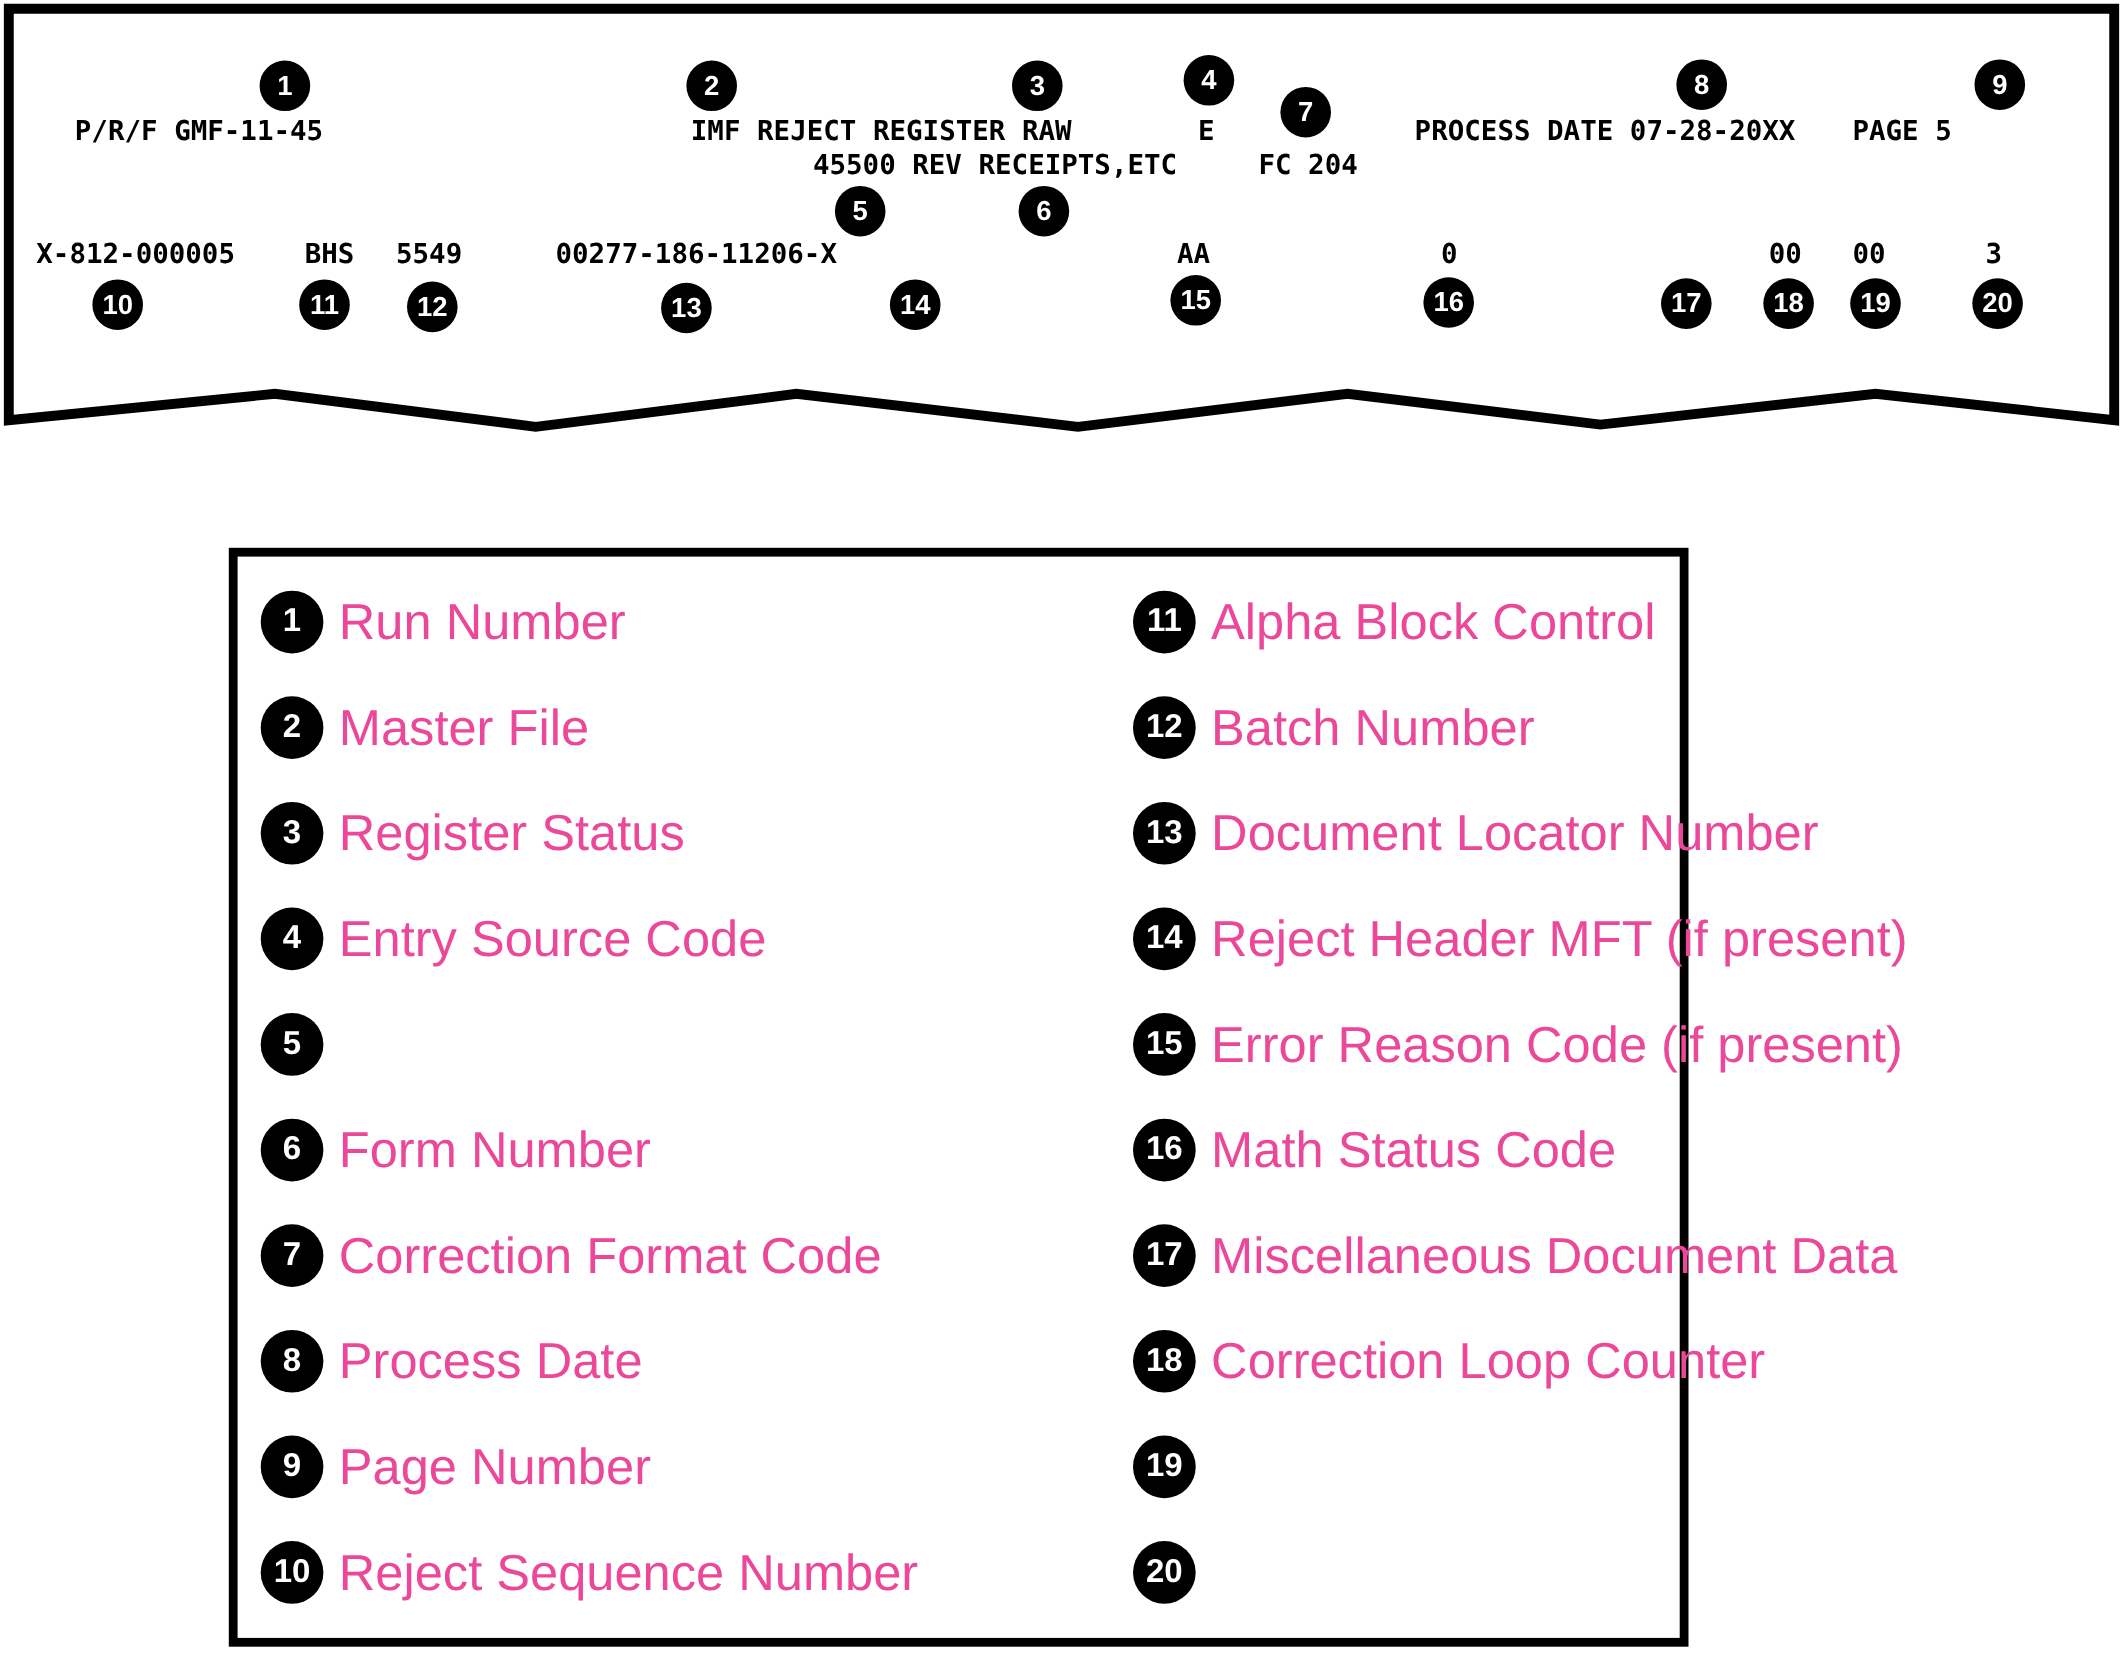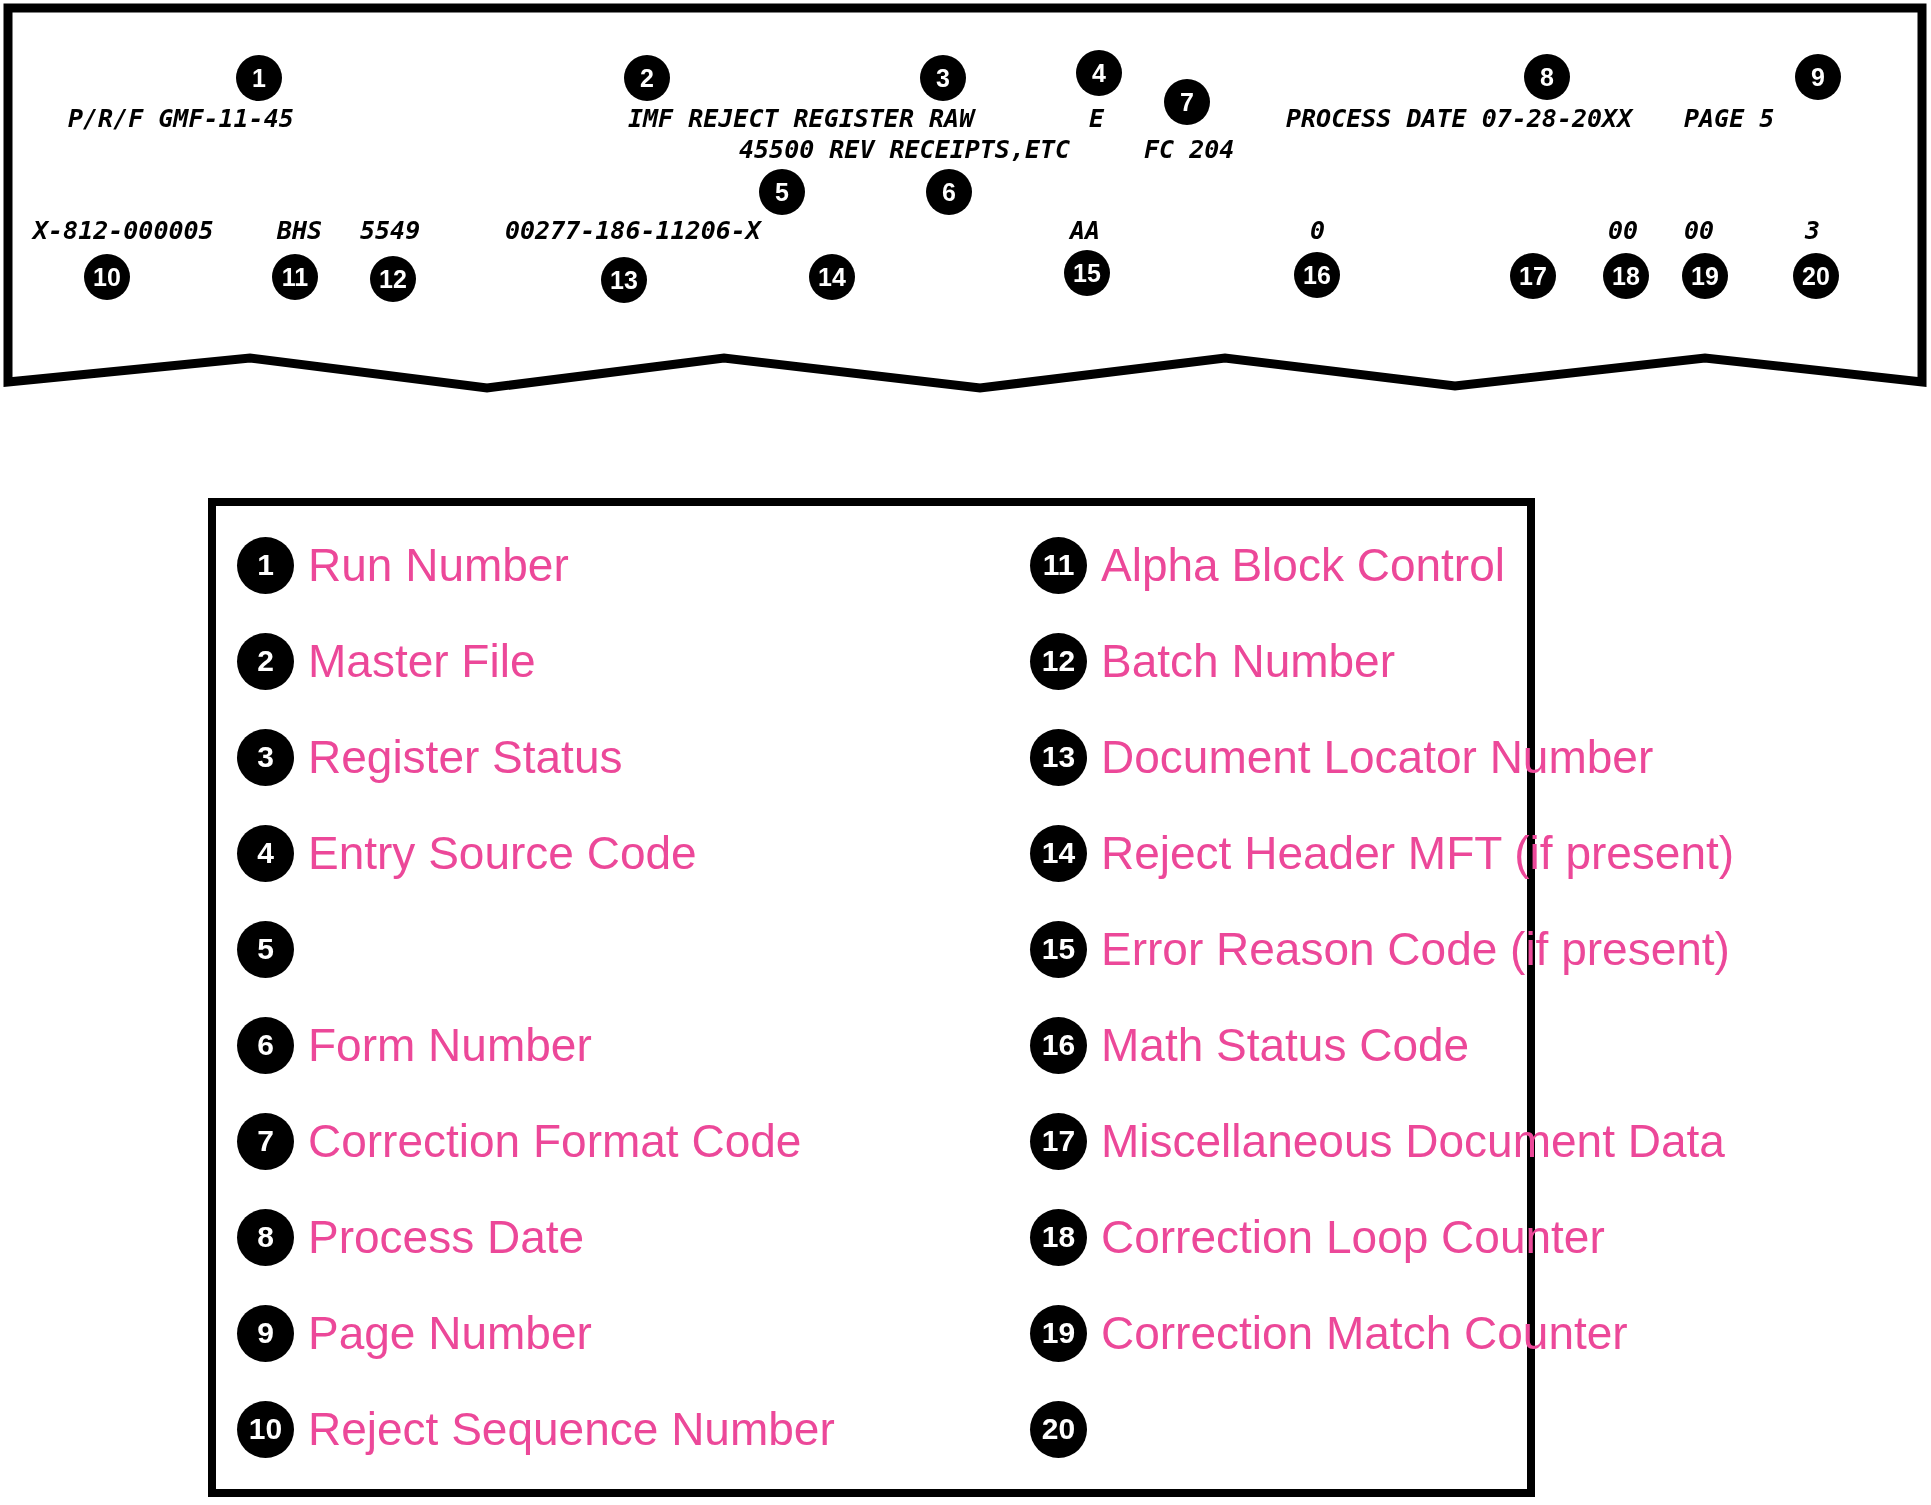--- a/index.html
+++ b/index.html
@@ -5,21 +5,21 @@
   * { margin:0; padding:0; box-sizing:border-box; }
   html,body { width:1931px; height:1505px; background:#fff; overflow:hidden; }
   #page { position:relative; width:1931px; height:1505px; background:#fff;
           font-family:"Liberation Sans", sans-serif; color:#000; }
 
   
   #sample-outline { position:absolute; left:0; top:0; }
 
   
   .mono { position:absolute; font-family:"DejaVu Sans Mono","Liberation Mono",monospace;
-          font-weight:700; font-size:25px; line-height:25px; white-space:pre; color:#000;font-style:italic; }
+          font-weight:700; font-size:25px; line-height:25px; white-space:pre; color:#000; }
 
   
   .callout { position:absolute; width:46px; height:46px; border-radius:50%;
              background:#000; color:#fff; display:flex; align-items:center; justify-content:center;
              font-family:"Liberation Sans",sans-serif; font-weight:bold; font-size:25px; }
 
   
   #legend { position:absolute; left:208px; top:498px; width:1327px; height:999px;
             border:8px solid #000; background:#fff; }
   .legend-col { position:absolute; top:11px; }
@@ -153,21 +153,20 @@
       <div class="legend-row">
           <span class="lnum">17</span>
           <span class="llabel">Miscellaneous Document Data</span>
         </div>
       <div class="legend-row">
           <span class="lnum">18</span>
           <span class="llabel">Correction Loop Counter</span>
         </div>
       <div class="legend-row">
           <span class="lnum">19</span>
-          <span class="llabel">Correction Match Counter</span>
         </div>
       <div class="legend-row">
           <span class="lnum">20</span>
         </div>
     </div>
   </div>
 
 </div>
 
 </body></html>

